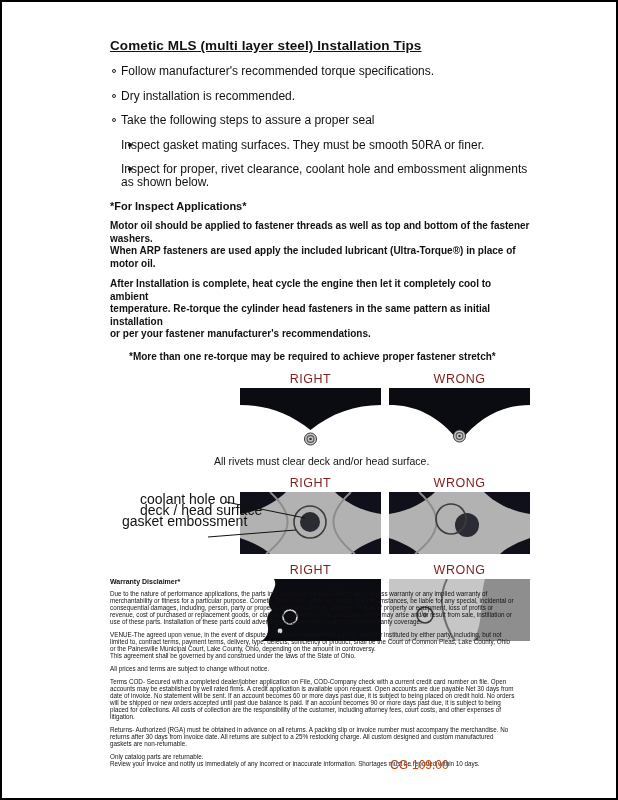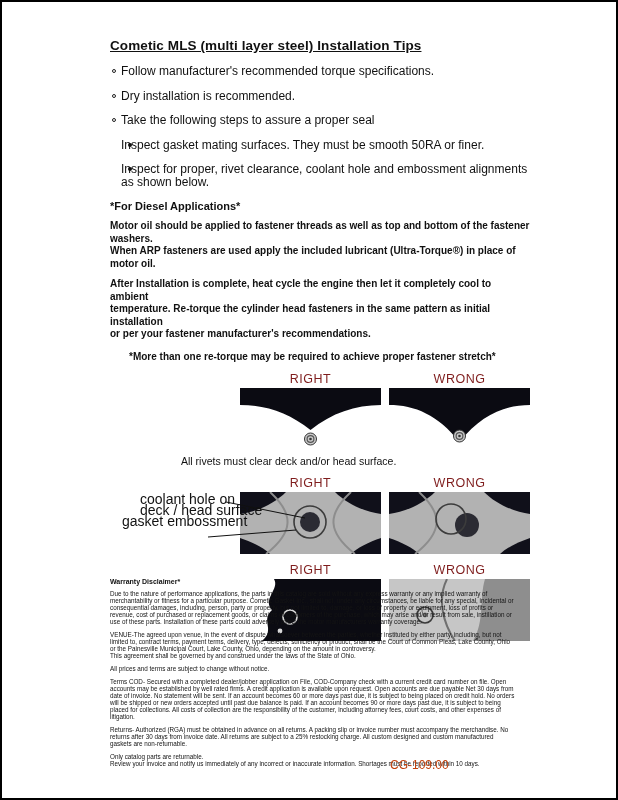--- a/index.html
+++ b/index.html
@@ -25,21 +25,21 @@
   .note { margin-top:10px;margin-left:19px; }
 
   .fig { margin-top:9px; }
   .fig-labels { display:flex; width:290px; margin-left:130px; }
   .fig-labels .lbl { width:141px; text-align:center; font-size:12.5px; color:#7f1d1d; letter-spacing:.5px; }
   .fig-labels .lbl + .lbl { margin-left:8px; }
   .fig-row { position:relative; margin-top:2px; height:62px; }
   .panels { display:flex; margin-left:130px; width:290px; }
   .panels svg { display:block; }
   .panels svg + svg { margin-left:8px; }
-  .fig-caption { font-size:10.5px; margin-left:71px; margin-top:5px; white-space:pre-line; line-height:12px; }
+  .fig-caption { font-size:10.5px; margin-left:104px; margin-top:5px; white-space:pre-line; line-height:12px; }
 
   .anno { position:absolute; font-size:14px; line-height:11px; white-space:pre-line; color:#111; }
   .anno-coolant { left:30px; top:2px; }
   .anno-emboss  { left:12px; top:24px; }
   .connectors { position:absolute; left:0; top:0; pointer-events:none; }
 
   .warranty { position:absolute; left:108px; top:576px; width:406px; }
   .w-head { font-size:7px; font-weight:bold; margin-bottom:5px; }
   .fine { font-size:6.3px; line-height:7px; margin-bottom:6px; white-space:pre-line; color:#141414; }
 
@@ -68,21 +68,21 @@
     <li class="sub">
       <span class="mk mk-dot"></span>
       <span>Inspect gasket mating surfaces.  They must be smooth 50RA or finer.</span>
     </li>
     <li class="sub">
       <span class="mk mk-dot"></span>
       <span>Inspect for proper, rivet clearance, coolant hole and embossment alignments as shown below.</span>
     </li>
   </ul>
 
-  <h2 class="diesel-h">*For Diesel Applications*</h2>
+  <h2 class="diesel-h">*For Inspect Applications*</h2>
   <p class="para">Motor oil should be applied to fastener threads as well as top and bottom of the fastener washers.
 When ARP fasteners are used apply the included lubricant (Ultra-Torque®) in place of motor oil.</p>
   <p class="para">After Installation is complete, heat cycle the engine then let it completely cool to ambient
 temperature. Re-torque the cylinder head fasteners in the same pattern as initial installation
 or per your fastener manufacturer's recommendations.</p>
   <p class="para note">*More than one re-torque may be required to achieve proper fastener stretch*</p>
 
   <section class="fig">
     <div class="fig-labels">
       <span class="lbl">RIGHT</span>

